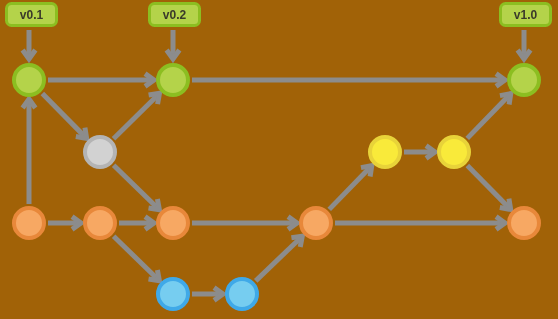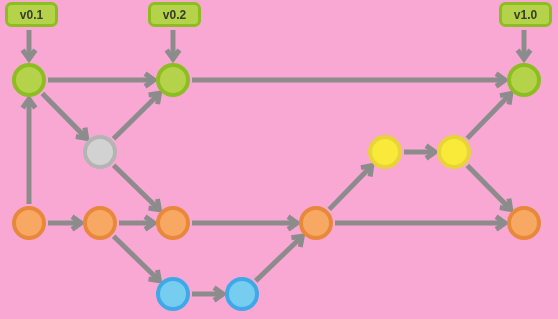--- a/index.html
+++ b/index.html
@@ -11,21 +11,21 @@
     width: 558px;
     height: 319px;
     background: #ffffff;
     font-family: "Liberation Sans", sans-serif;
     overflow: hidden;
   }
   #graph-canvas {
     position: relative;
     width: 558px;
     height: 319px;
-    background: #f9a8d4;
+    background: #a16207;
   }
   #graph-svg {
     position: absolute;
     left: 0;
     top: 0;
     width: 558px;
     height: 319px;
     display: block;
   }
   .tag-label-text {

